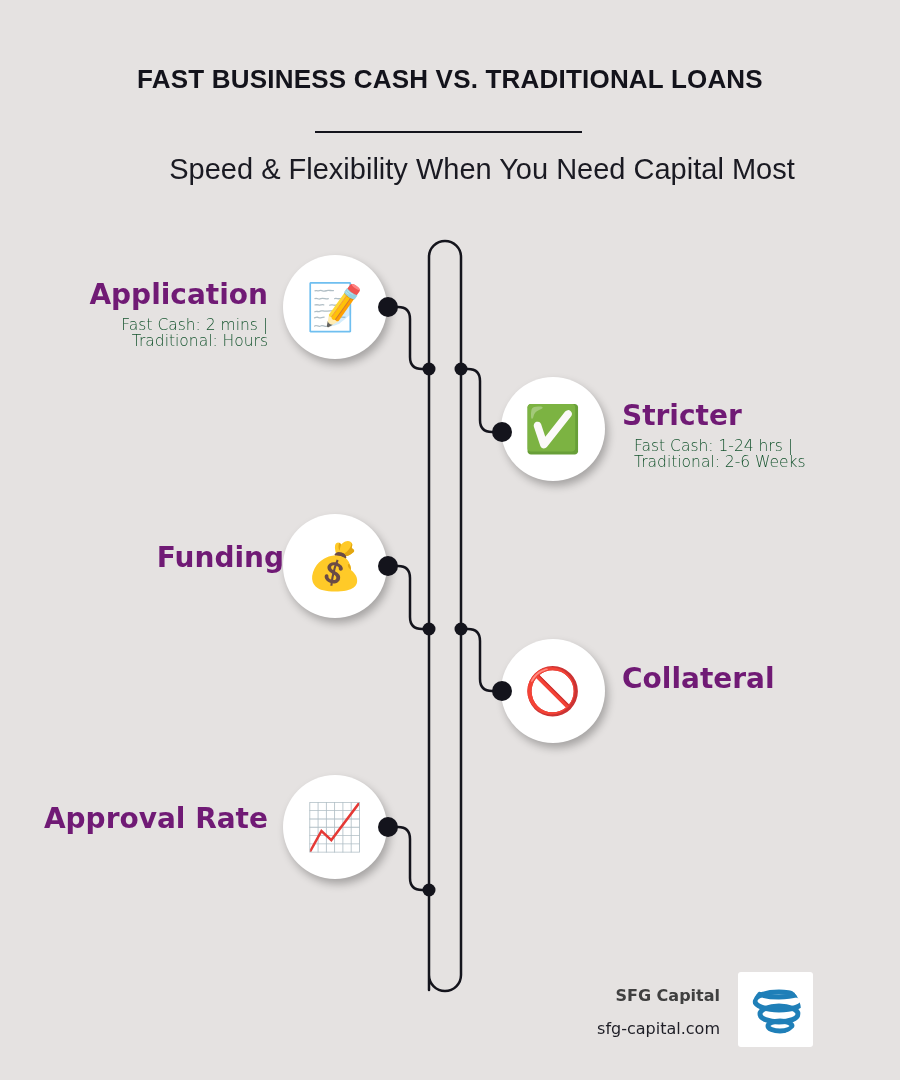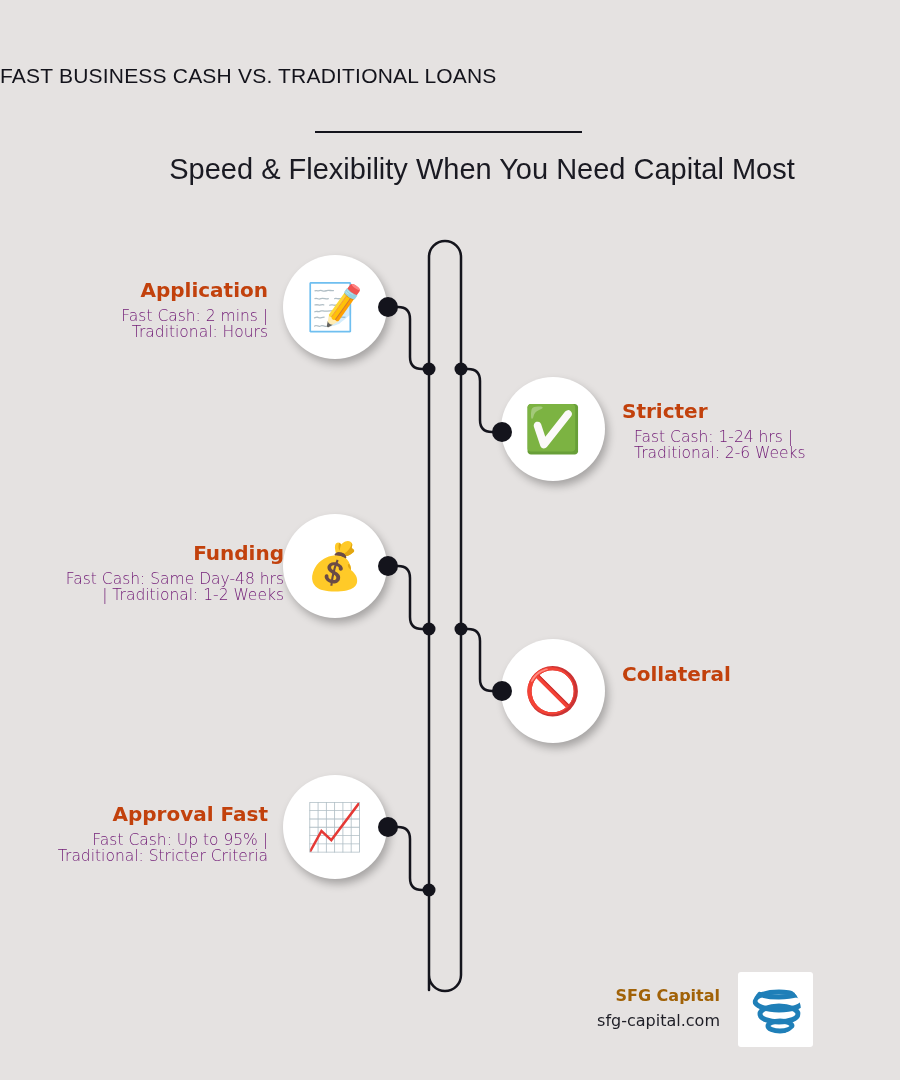--- a/index.html
+++ b/index.html
@@ -5,21 +5,21 @@
     * { margin: 0; padding: 0; box-sizing: border-box; }
     html, body { width: 900px; height: 1080px; overflow: hidden; }
     body {
       background: #e5e2e1;
       font-family: "Liberation Sans", "DejaVu Sans", sans-serif;
       color: #14141c;
       position: relative;
     }
     .title {
       position: absolute; left: 0; top: 64px; width: 900px;
-      font-size: 21px; font-weight: 400;
+      text-align: center; font-size: 26px; font-weight: 700;
       letter-spacing: 0.2px; color: #13131b;
     }
     .divider {
       position: absolute; left: 315px; top: 131px; width: 267px; height: 2px;
       background: #14141c;
     }
     .subtitle {
       position: absolute; left: 0; top: 153px; width: 900px;
       text-align: center; font-size: 29px; font-weight: 400; color: #1a1a22; margin-left: 32px;
     }
@@ -28,32 +28,32 @@
       position: absolute; width: 104px; height: 104px; border-radius: 50%;
       background: #ffffff;
       box-shadow: 3px 5px 8px rgba(0,0,0,0.28);
       display: flex; align-items: center; justify-content: center;
     }
     .node .emoji { font-size: 46px; line-height: 1; }
     .label { position: absolute; width: 240px; }
     .label.left { text-align: right; }
     .label.right { text-align: left; }
     .label .h {
-      font-size: 20px; font-weight: 700; color: #c2410c; margin-bottom: 6px;
+      font-size: 28px; font-weight: 700; color: #701a75; margin-bottom: 6px;
       font-family: "DejaVu Sans", sans-serif;
     }
     .label .d {
-      font-size: 15.5px; line-height: 16px; color: #701a75;
+      font-size: 15.5px; line-height: 16px; color: #14532d;
       font-family: "DejaVu Sans", sans-serif; font-weight: 300;
     }
     .brand {
       position: absolute; right: 180px; top: 986px; text-align: right;
     }
-    .brand .n { font-size: 16px; font-weight: 700; color: #a16207; font-family: "DejaVu Sans", sans-serif; }
-    .brand .u { font-size: 16px; color: #1e1e26; margin-top: 6px; font-family: "DejaVu Sans", sans-serif; }
+    .brand .n { font-size: 16px; font-weight: 700; color: #404040; font-family: "DejaVu Sans", sans-serif; }
+    .brand .u { font-size: 16px; color: #1e1e26; margin-top: 14px; font-family: "DejaVu Sans", sans-serif; }
     .logo-box {
       position: absolute; left: 738px; top: 972px; width: 75px; height: 75px;
       background: #ffffff; border-radius: 3px;
       display: flex; align-items: center; justify-content: center;
     }
   </style>
 </head>
 <body>
 
 <div class="title">FAST BUSINESS CASH VS. TRADITIONAL LOANS</div>
@@ -107,42 +107,40 @@
 </div>
 
 <div class="node" style="left:283px; top:514px;">
   <span class="emoji">💰</span>
 </div>
 <svg style="position:absolute;left:377px;top:555px;" width="22" height="22">
     <circle cx="11" cy="11" r="10" fill="#14141c"></circle>
   </svg>
 <div class="label left" style="left:44px; top:541px;">
   <div class="h">Funding</div>
-  <div class="d" style="padding-left:20px;">Fast Cash: Same Day-48 hrs | Traditional: 1-2 Weeks</div>
 </div>
 
 <div class="node" style="left:501px; top:639px;">
   <span class="emoji">🚫</span>
 </div>
 <svg style="position:absolute;left:491px;top:680px;" width="22" height="22">
     <circle cx="11" cy="11" r="10" fill="#14141c"></circle>
   </svg>
 <div class="label right" style="left:622px; top:662px;">
   <div class="h">Collateral</div>
 </div>
 
 <div class="node" style="left:283px; top:775px;">
   <span class="emoji">📈</span>
 </div>
 <svg style="position:absolute;left:377px;top:816px;" width="22" height="22">
     <circle cx="11" cy="11" r="10" fill="#14141c"></circle>
   </svg>
 <div class="label left" style="left:28px; top:802px;">
-  <div class="h">Approval Fast</div>
-  <div class="d">Fast Cash: Up to 95% | Traditional: Stricter Criteria</div>
+  <div class="h">Approval Rate</div>
 </div>
 
 <div class="brand">
   <div class="n">SFG Capital</div>
   <div class="u">sfg-capital.com</div>
 </div>
 <div class="logo-box">
   <svg width="54" height="54" viewBox="0 0 54 54">
     <defs>
       <clipPath id="globeClip">

